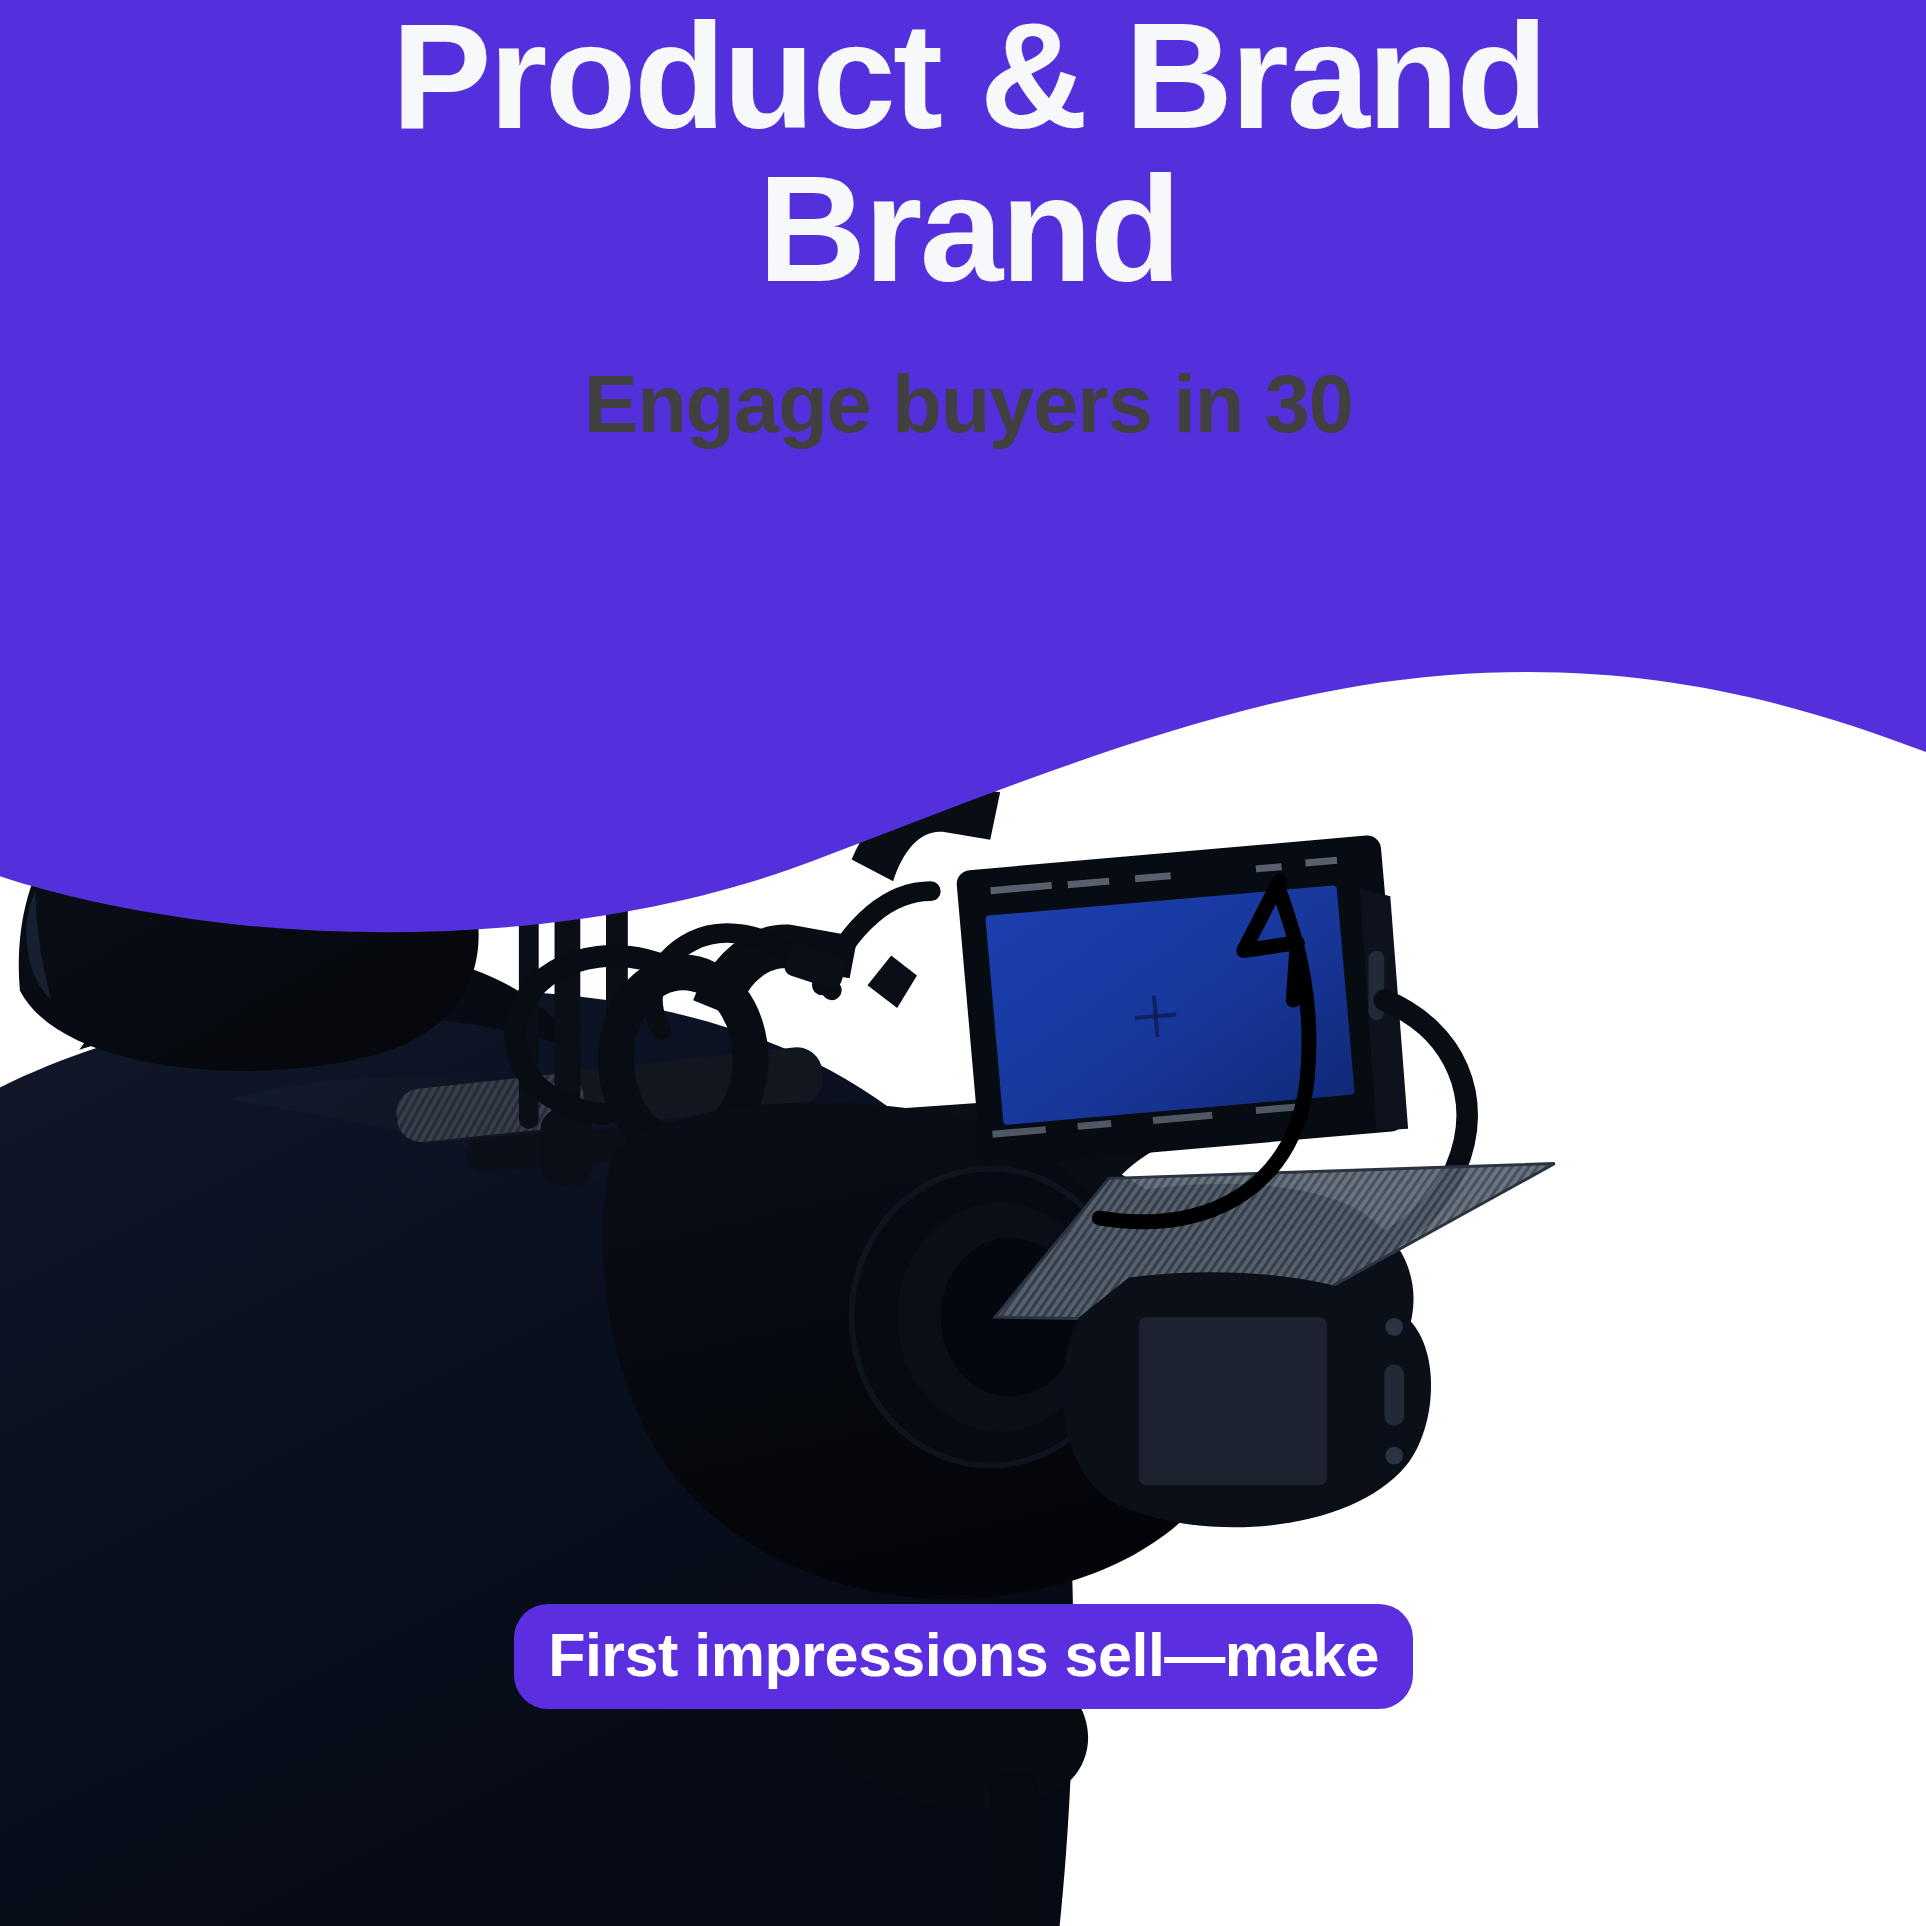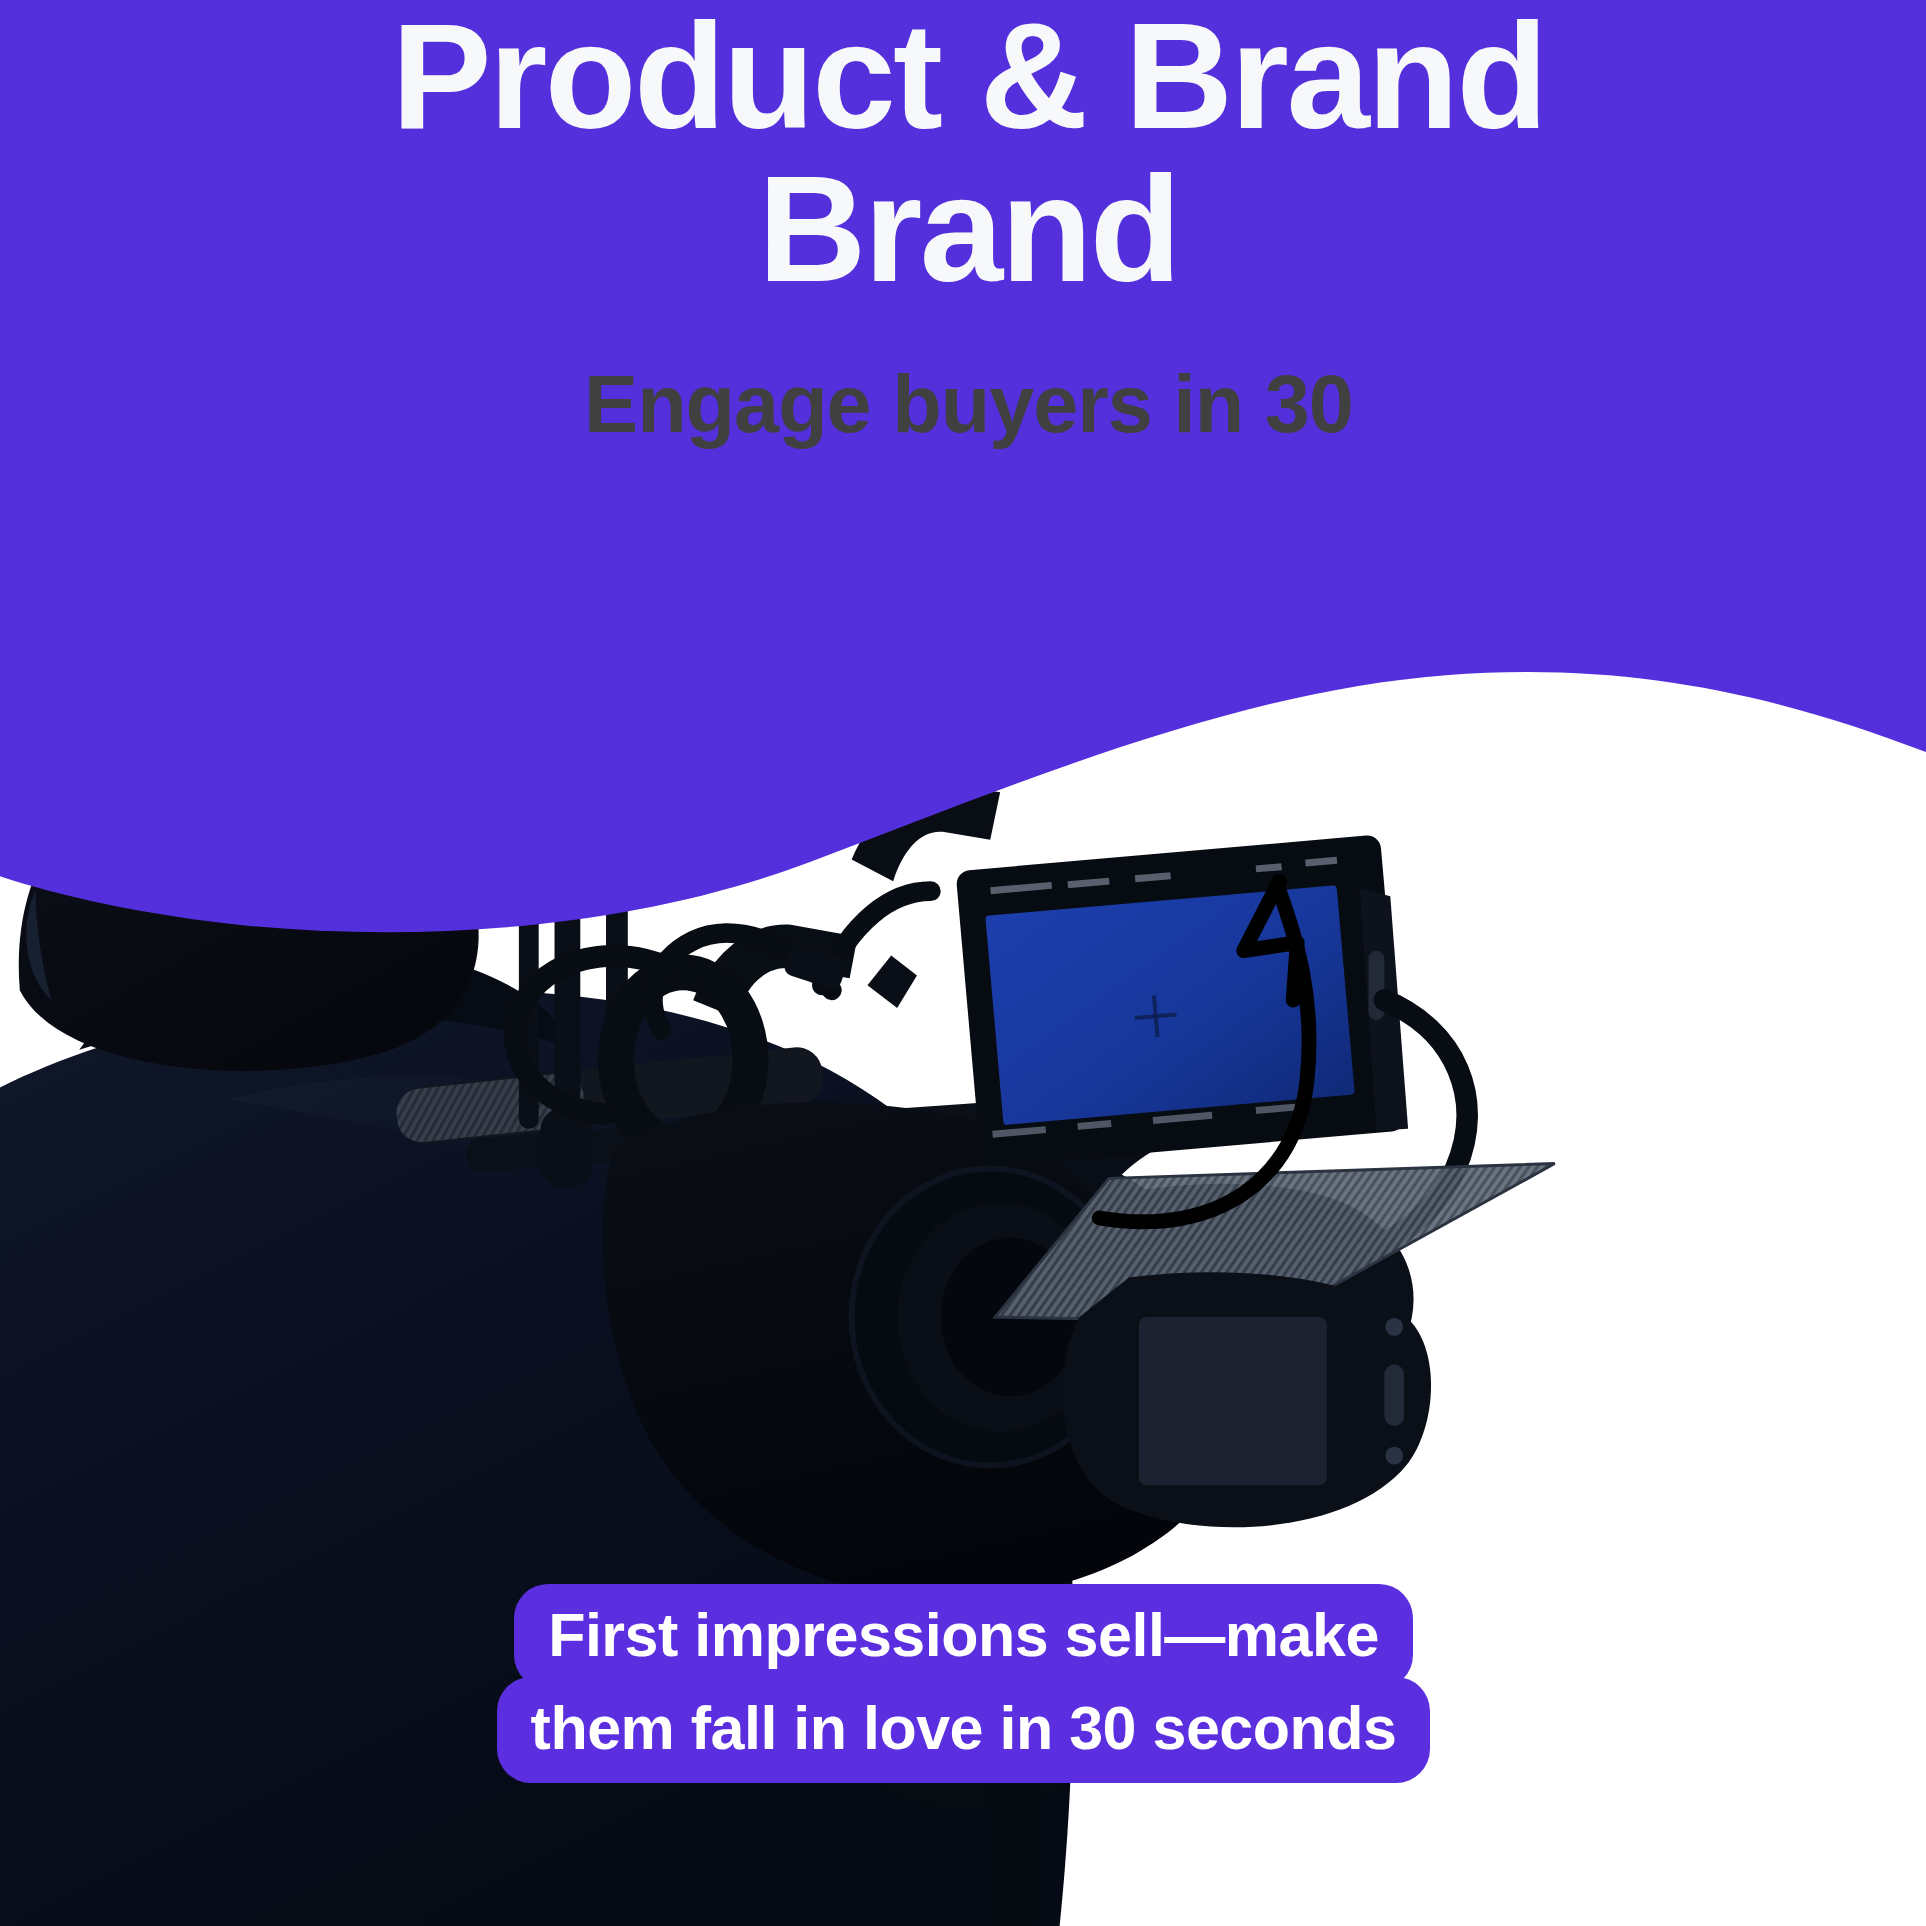--- a/index.html
+++ b/index.html
@@ -84,20 +84,21 @@
   .caption-inner {
     display: inline-block;
     text-align: center;
   }
   .caption-line > span.chip {
     display: inline-block;
     background: #5b2fe0;
     padding: 12px 34px 14px;
     border-radius: 34px;
     box-decoration-break: clone;
+    margin-top: 20px;
     -webkit-box-decoration-break: clone;
   }
   .caption-line.line2 > span.chip {
     margin-top: -26px;
   }
 </style>
 </head>
 <body>
 
 <div id="poster">
@@ -298,20 +299,17 @@
     <h2 class="subheadline">
       <span>Engage buyers in 30</span><br>
     </h2>
   </div>
 
   <div class="caption-badge">
     <div class="caption-inner">
       <span class="caption-line line1">
         <span class="chip">First impressions sell—make</span>
       </span>
-      <span class="caption-line line2">
-        <span class="chip">them fall in love in 30 seconds</span>
-      </span>
     </div>
   </div>
 
 </div>
 
 
 </body></html>

